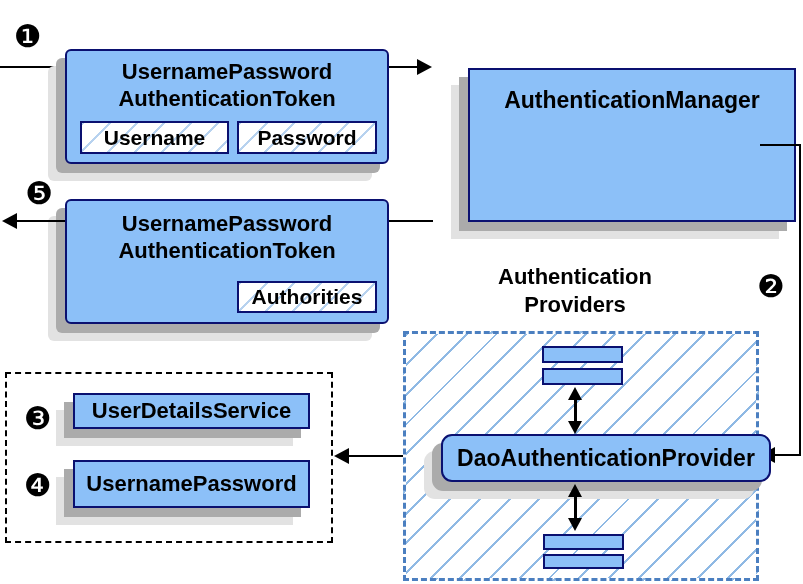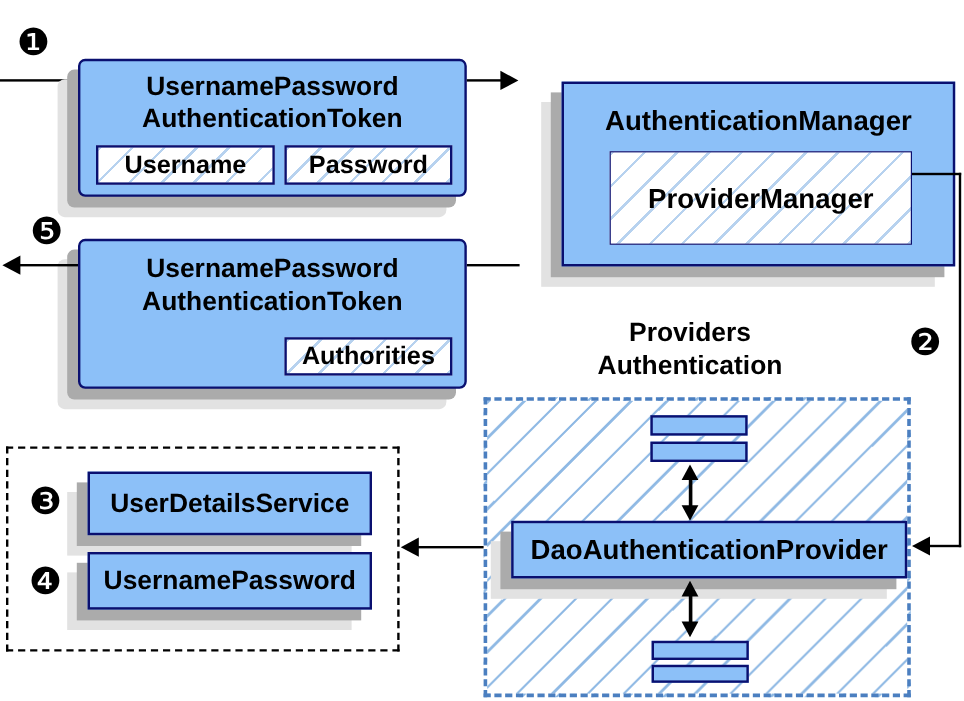--- a/index.html
+++ b/index.html
@@ -58,21 +58,20 @@
     </div>
     <div class="fieldbox hatch-white" style="left:13px;top:70px;width:149px;height:33px;text-align:center;">Username</div>
     <div class="fieldbox hatch-white" style="left:170px;top:70px;width:140px;height:33px;">Password</div>
   </div>
 
   <div class="line" style="left:389px;top:66px;width:30px;height:2px;"></div>
   <div class="ah ah-right" style="left:417px;top:59px;"></div>
 
   <div class="bluebox" style="left:432px;top:68px;width:328px;height:154px;margin-left:36px;">
     <div class="boxtitle" style="margin-top:16px;font-size:23px;">AuthenticationManager</div>
-    <div class="fieldbox hatch-white" style="left:38px;top:56px;width:252px;height:78px;border-width:1.5px;font-size:23px;">ProviderManager</div>
   </div>
 
   <div class="line" style="left:389px;top:220px;width:44px;height:2px;"></div>
 
   <div class="bluebox rounded" style="left:65px;top:155px;width:324px;height:125px;">
     <div class="boxtitle" style="margin-top:10px;">
       <div>UsernamePassword</div>
       <div>AuthenticationToken</div>
     </div>
     <div class="fieldbox hatch-white" style="left:170px;top:80px;width:140px;height:32px;">Authorities</div>
@@ -80,42 +79,42 @@
 
   <div class="line" style="left:14px;top:220px;width:51px;height:2px;"></div>
   <div class="ah ah-left" style="left:2px;top:213px;"></div>
 
   <div class="line" style="left:760px;top:144px;width:41px;height:2px;"></div>
   <div class="line" style="left:799px;top:144px;width:2px;height:312px;"></div>
   <div class="line" style="left:775px;top:454px;width:26px;height:2px;"></div>
   <div class="ah ah-left" style="left:760px;top:447px;"></div>
 
   <div class="boxtitle" style="position:absolute;left:455px;top:263px;width:240px;line-height:1.28;">
+    <div>Authentication</div>
     <div>Providers</div>
-    <div>Authentication</div>
   </div>
 
   <div style="position:absolute;left:403px;top:331px;width:356px;height:250px;box-sizing:border-box;
               border:3px dashed #4b7fc0;background-color:#fff;
               background-image:repeating-linear-gradient(135deg,#8fb9e4 0 2px,transparent 2px 21px);"></div>
 
   <div class="bar" style="left:542px;top:346px;width:81px;height:17px;"></div>
   <div class="bar" style="left:542px;top:368px;width:81px;height:17px;"></div>
 
   <div class="varrow" style="left:564px;top:387px;height:47px;"></div>
 
-  <div class="bluebox label-center" style="left:426px;top:434px;width:330px;height:48px;font-weight:bold;font-size:23px;">DaoAuthenticationProvider</div>
+  <div class="bluebox label-center" style="left:441px;top:434px;width:330px;height:48px;font-weight:bold;font-size:23px;border-radius:11px;">DaoAuthenticationProvider</div>
 
   <div class="line" style="left:348px;top:455px;width:55px;height:2px;"></div>
   <div class="ah ah-left" style="left:334px;top:448px;"></div>
 
   <div class="varrow" style="left:564px;top:484px;height:47px;"></div>
 
   <div class="bar" style="left:543px;top:534px;width:81px;height:16px;"></div>
   <div class="bar" style="left:543px;top:554px;width:81px;height:15px;"></div>
 
   <div style="position:absolute;left:5px;top:372px;width:328px;height:171px;box-sizing:border-box;border:2px dashed #000;"></div>
 
-  <div class="bluebox label-center" style="left:73px;top:393px;width:237px;height:53px;border-width:2px;font-weight:bold;font-size:22px;">UserDetailsService</div>
+  <div class="bluebox label-center" style="left:73px;top:393px;width:237px;height:36px;border-width:2px;font-weight:bold;font-size:22px;">UserDetailsService</div>
 
   <div class="bluebox label-center" style="left:73px;top:460px;width:237px;height:48px;border-width:2px;font-weight:bold;font-size:22px;">UsernamePassword</div>
 
 </div>
 
 </body></html>

